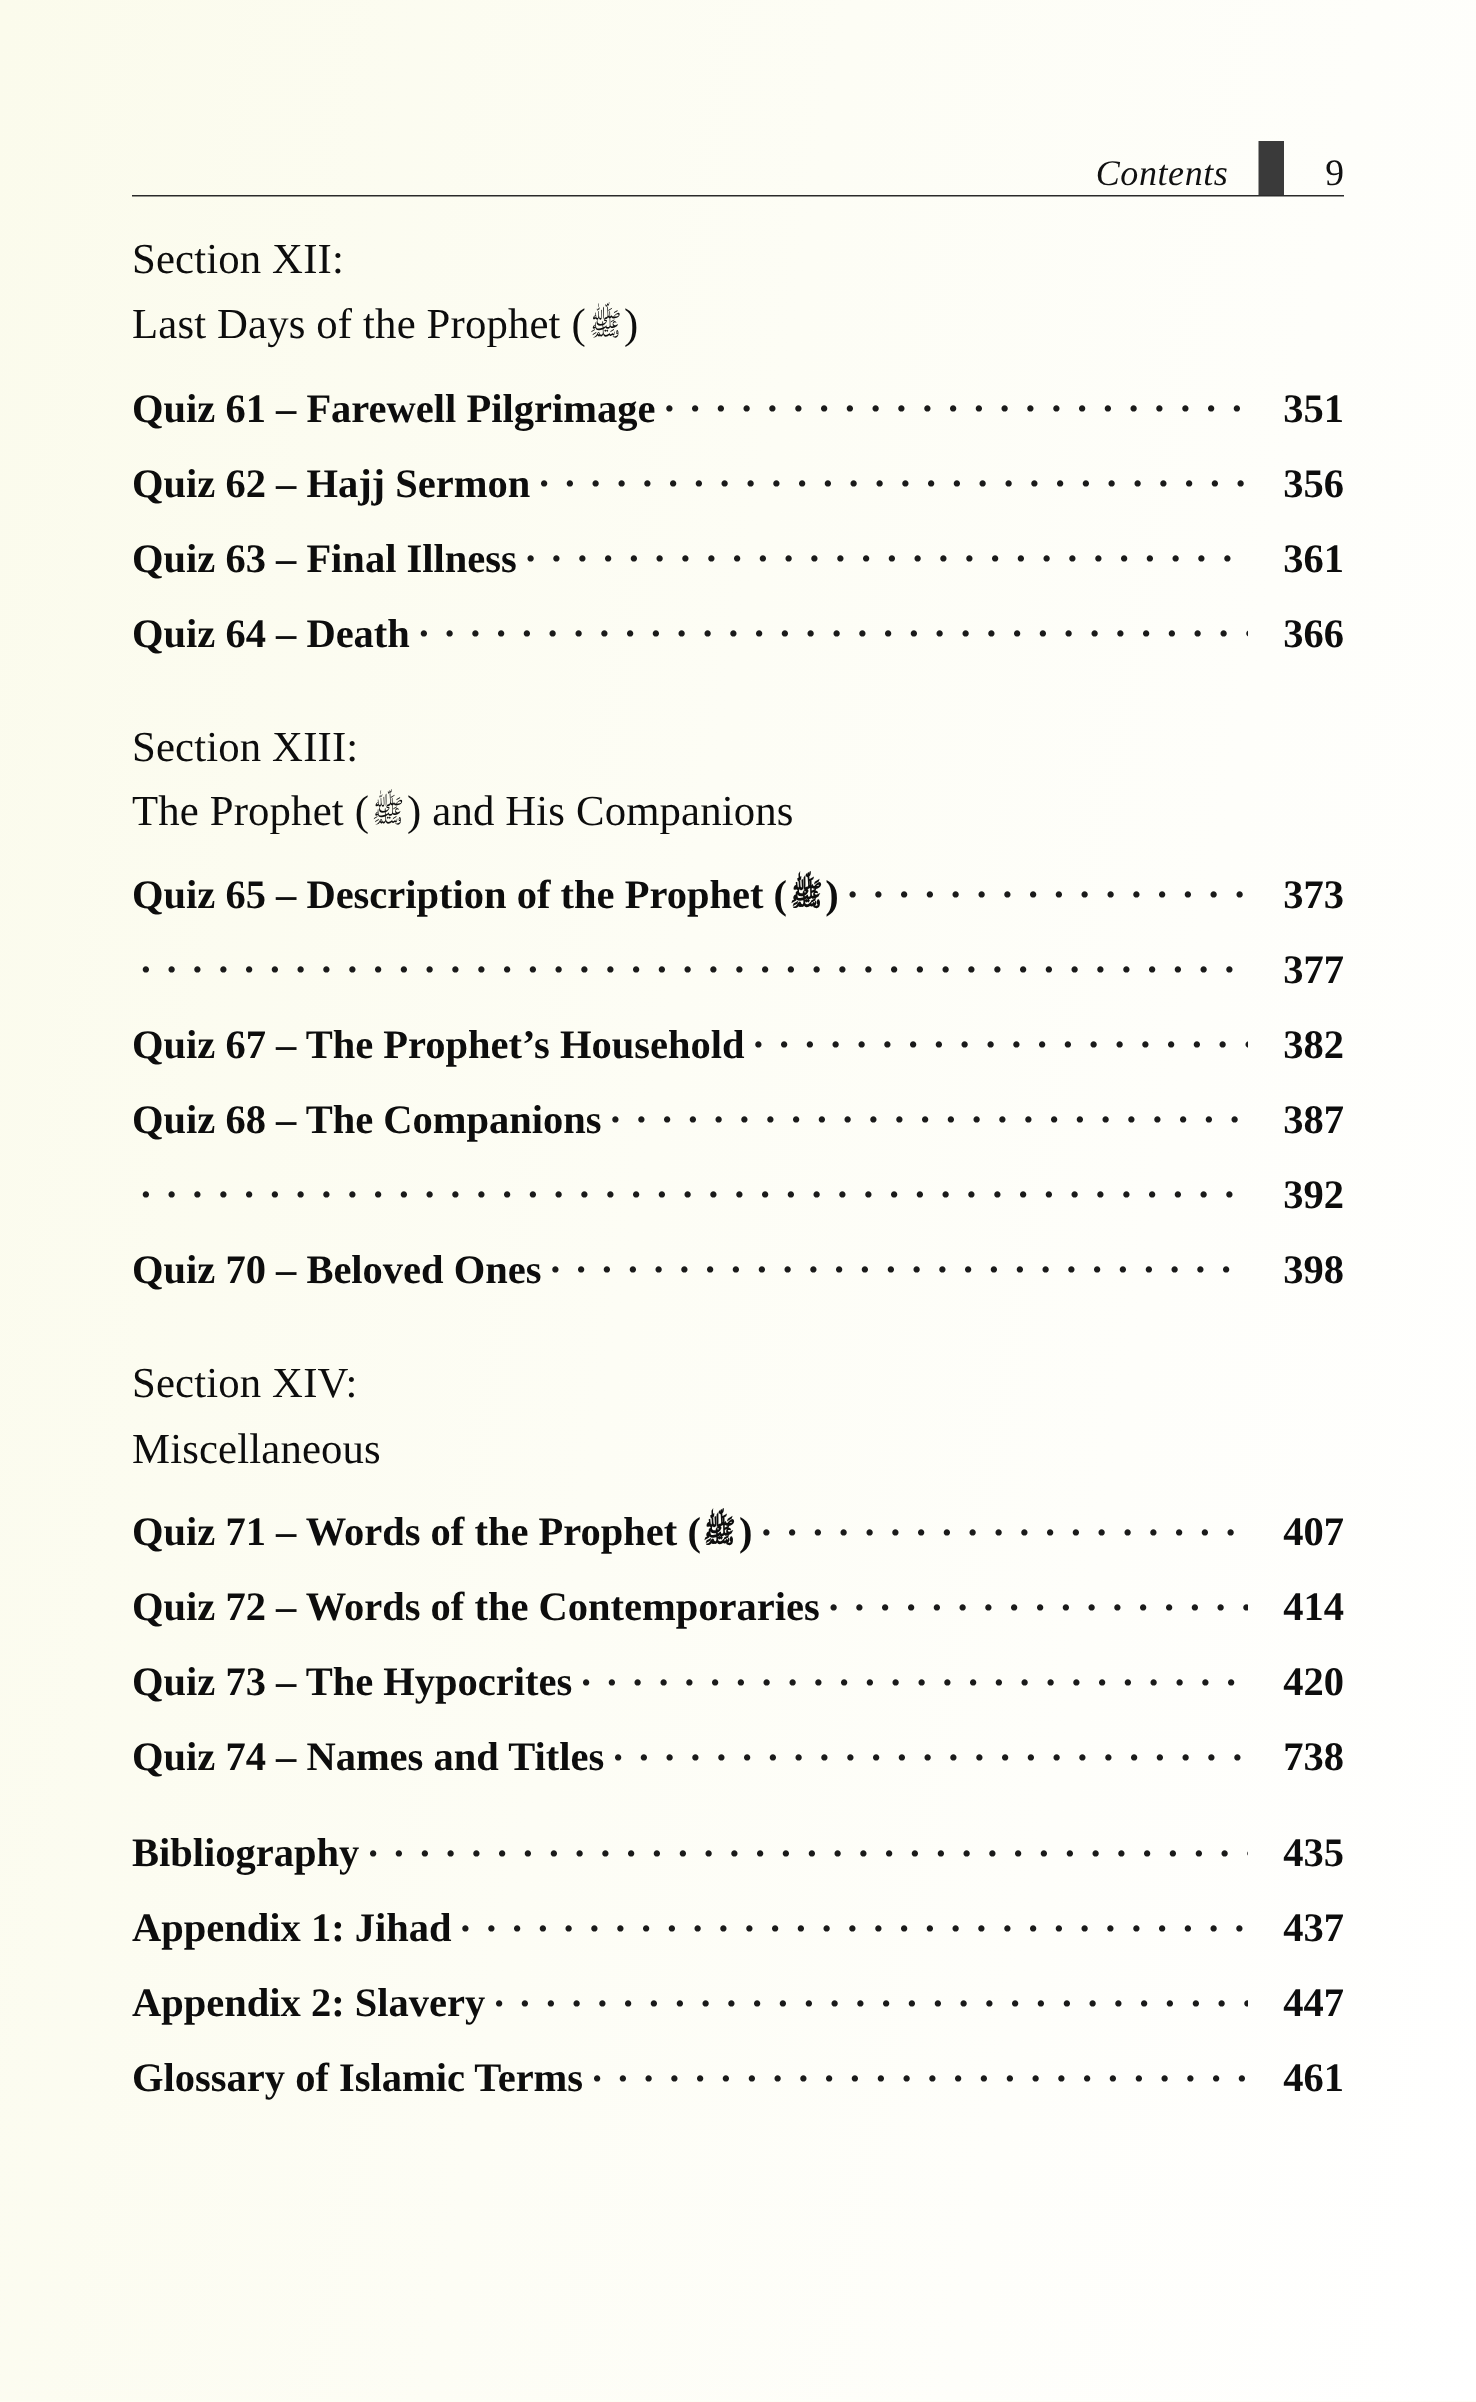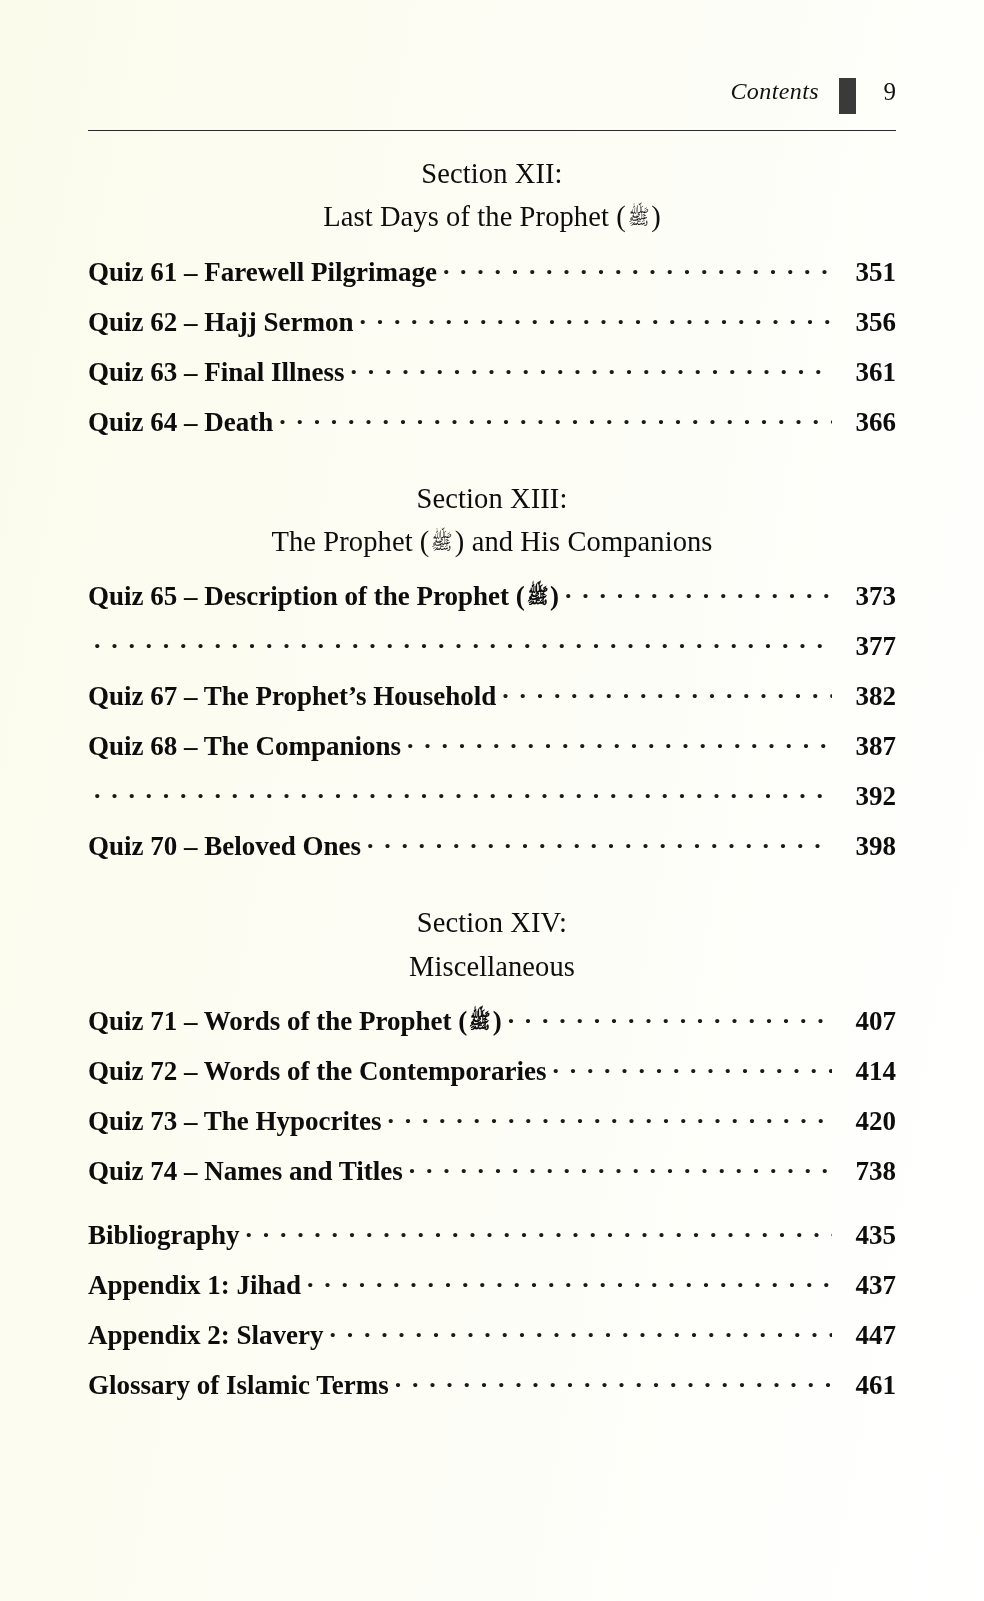--- a/index.html
+++ b/index.html
@@ -18,24 +18,24 @@
     position: relative;
     width: 984px;
     height: 1601px;
     background: linear-gradient(100deg, #fbfbec 0%, #fdfdf5 45%, #ffffff 100%);
     box-sizing: border-box;
   }
 
   
   .running-head {
     position: absolute;
-    top: 78px;
+    top: 94px;
     right: 88px;
     display: flex;
-    align-items: flex-start;
+    align-items: flex-end;
     gap: 20px;
   }
   .running-head .rh-label {
     font-style: italic;
     font-size: 24px;
     letter-spacing: 0.4px;
     color: #111;
   }
   .running-head .rh-mark {
     width: 17px;
@@ -60,21 +60,21 @@
 
   
   .content {
     position: absolute;
     top: 152px;
     left: 88px;
     width: 808px;
   }
 
   .section-heading {
-    text-align: center;
+    text-align: left;
     font-size: 28.5px;
     line-height: 1.52;
     margin: 0 0 6px 0;
     letter-spacing: 0.1px;
   }
   .section-heading .line2 {
     display: block;
   }
   .pbuh {
     display: inline-block;

